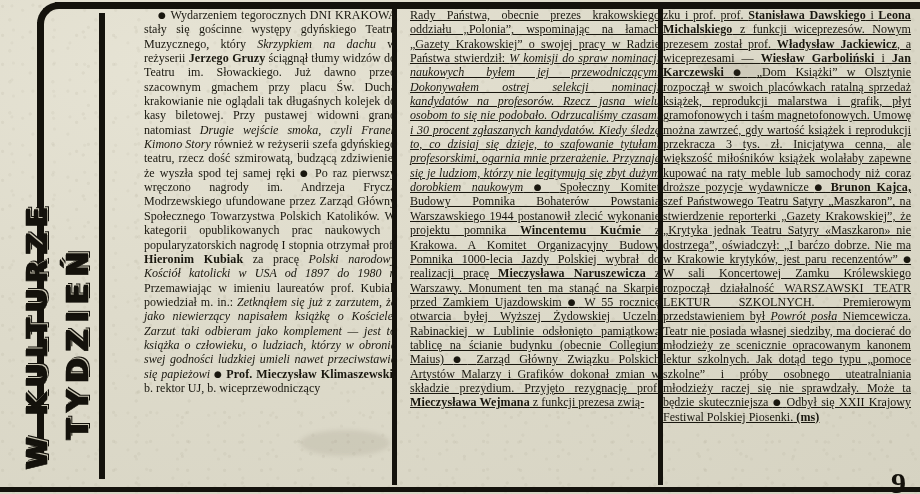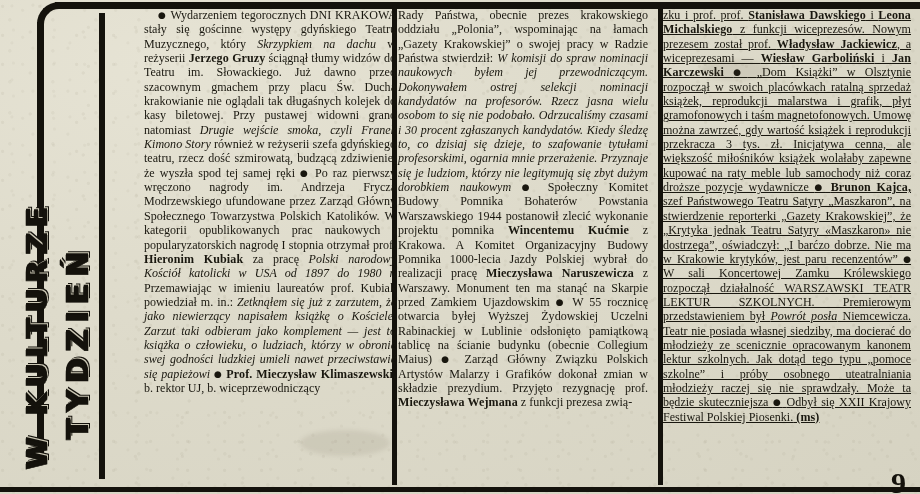--- a/index.html
+++ b/index.html
@@ -130,21 +130,21 @@
     position: absolute;
     top: 0;
     font-size: 12.05px;
     line-height: 14.35px;
     text-align: justify;
     text-justify: inter-word;
     hyphens: manual;
     color: #19170f;
   }
   .col.c1 { left: 12px;   width: 252px; }
-  .col.c2 { left: 266px; width: 250px; }
+  .col.c2 { left: 278px; width: 250px; text-decoration: underline; }
   .col.c3 { left: 531px; width: 248px; text-decoration: underline; }
 
   .col p { margin: 0; text-indent: 0; }
   .col .lead { text-indent: 14px; }
 
   b, .b { font-weight: bold; letter-spacing: .1px; }
   i, .i { font-style: italic; }
 
   .bullet {
     font-family: "DejaVu Sans", sans-serif;

